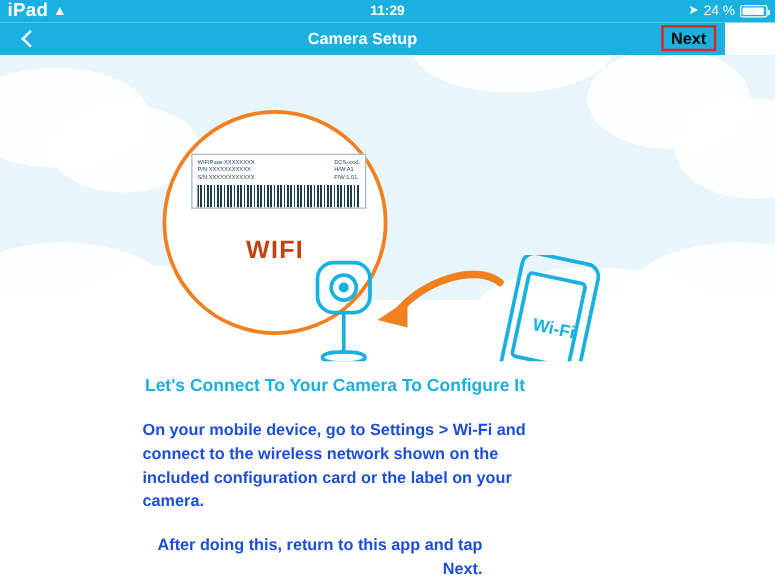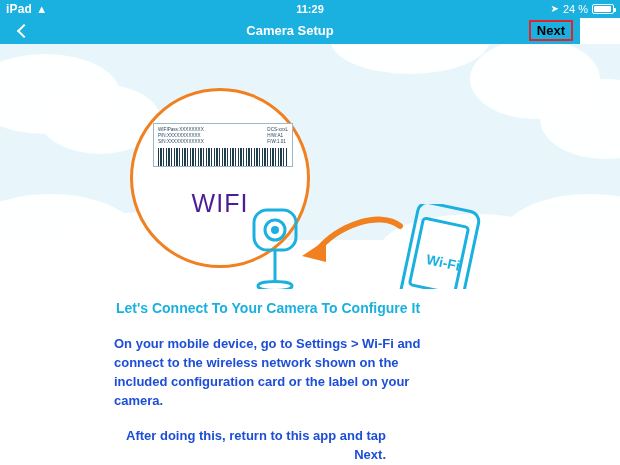--- a/index.html
+++ b/index.html
@@ -35,21 +35,21 @@
   .status-left {
     position: absolute;
     left: 6px; top: 0;
     display: flex;
     align-items: center;
     gap: 4px;
     height: 18px;
   }
   .status-device {
     font-weight: bold;
-    font-size: 12px;
+    font-size: 15px;
     letter-spacing: 0.2px;
   }
   .wifi-glyph {
     display: inline-block;
     font-size: 11px;
     line-height: 18px;
   }
   .status-center {
     position: absolute;
     left: 0; right: 0; top: 0;
@@ -215,23 +215,23 @@
       #ffffff 4px, #ffffff 5px,
       #1d3c4e 5px, #1d3c4e 6px,
       #ffffff 6px, #ffffff 8px
     );
   }
   .wifi-word {
     position: absolute;
     left: 0; right: 0;
     top: 98px;
     text-align: center;
-    font-size: 25px;
-    font-weight: normal;
-    color: #4c1d95;
+    font-size: 20px;
+    font-weight: bold;
+    color: #c2410c;
     letter-spacing: 1px;
   }
 
   
   .illus {
     position: absolute;
     left: 240px;
     top: 160px;
     width: 280px;
     height: 125px;

